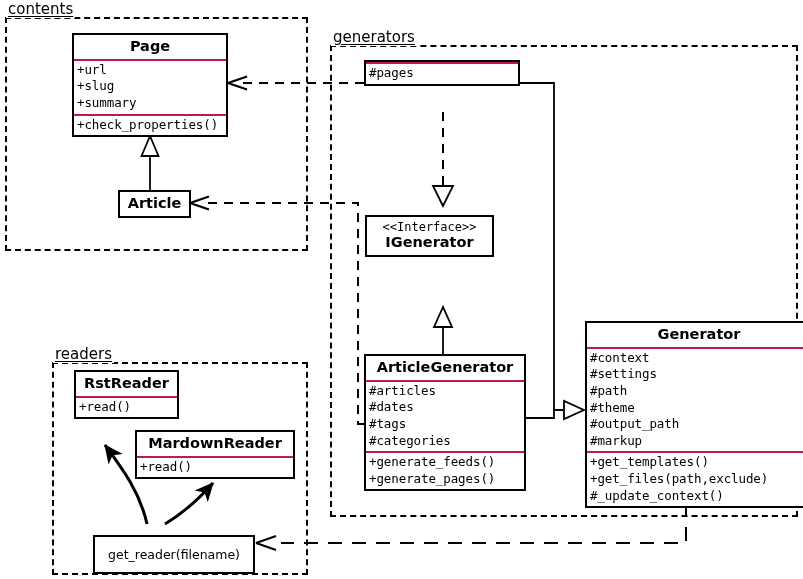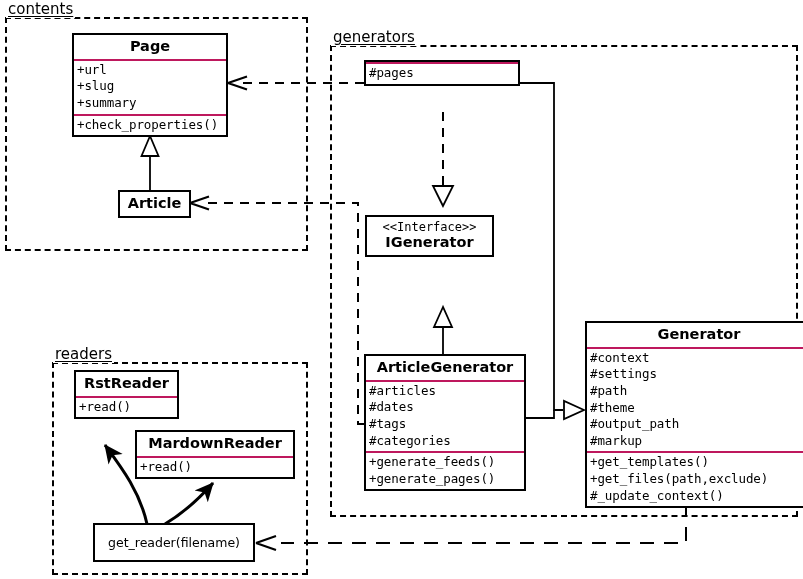--- a/index.html
+++ b/index.html
@@ -235,17 +235,17 @@
     </div>
   </div>
 
   <div class="cls" style="left:135px; top:430px; width:160px;">
     <div class="title">MardownReader</div>
     <div class="sep compart">
       <div class="mem">+read()</div>
     </div>
   </div>
 
-  <div class="fnbox" style="left:93px; top:523px; width:162px; height:39px;">
+  <div class="fnbox" style="left:93px; top:535px; width:162px; height:39px;">
     <span>get_reader(filename)</span>
   </div>
 
 </div>
 
 </body></html>

